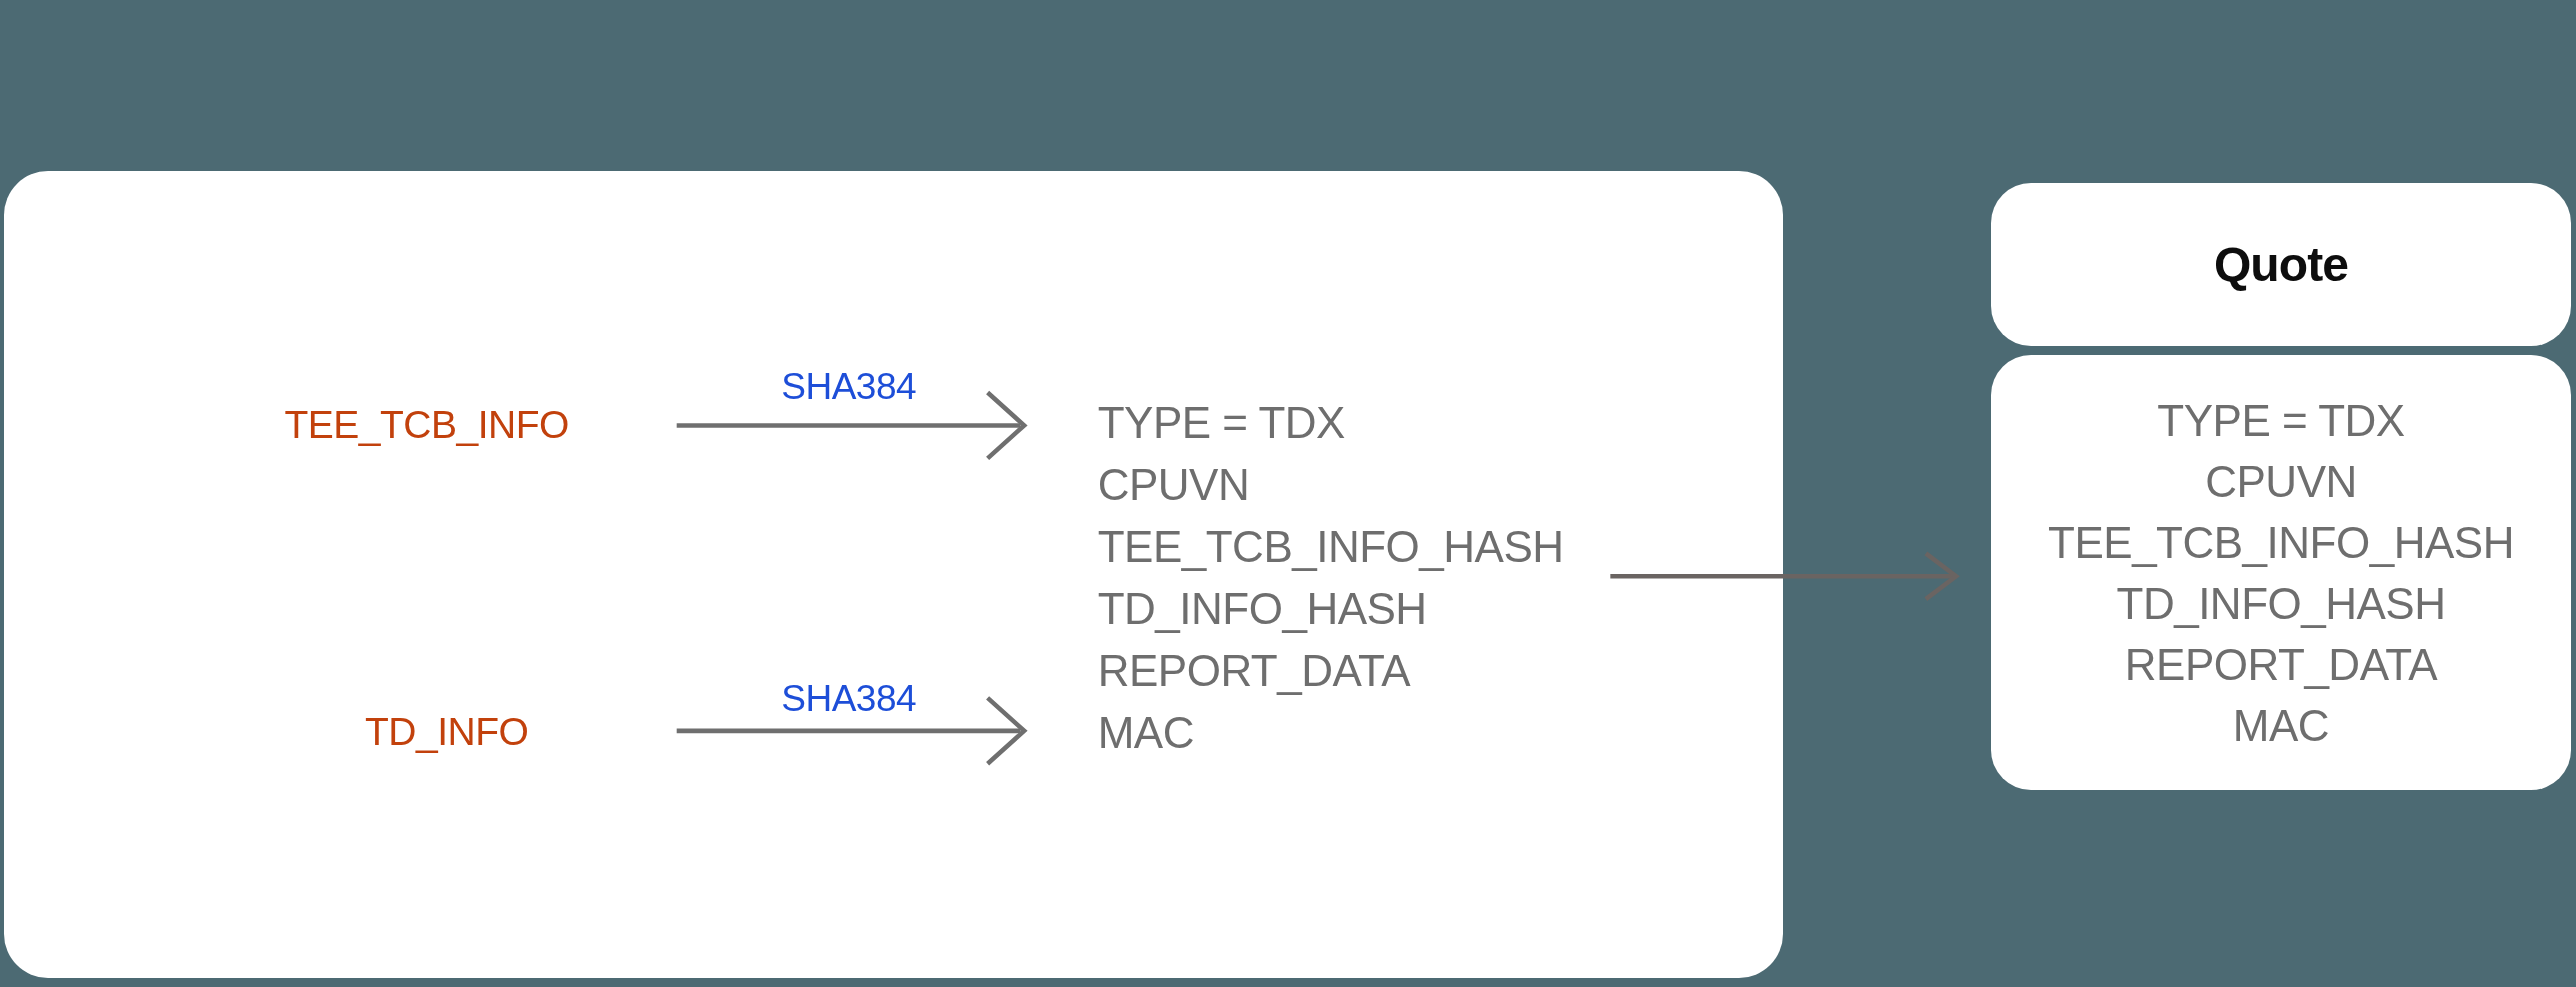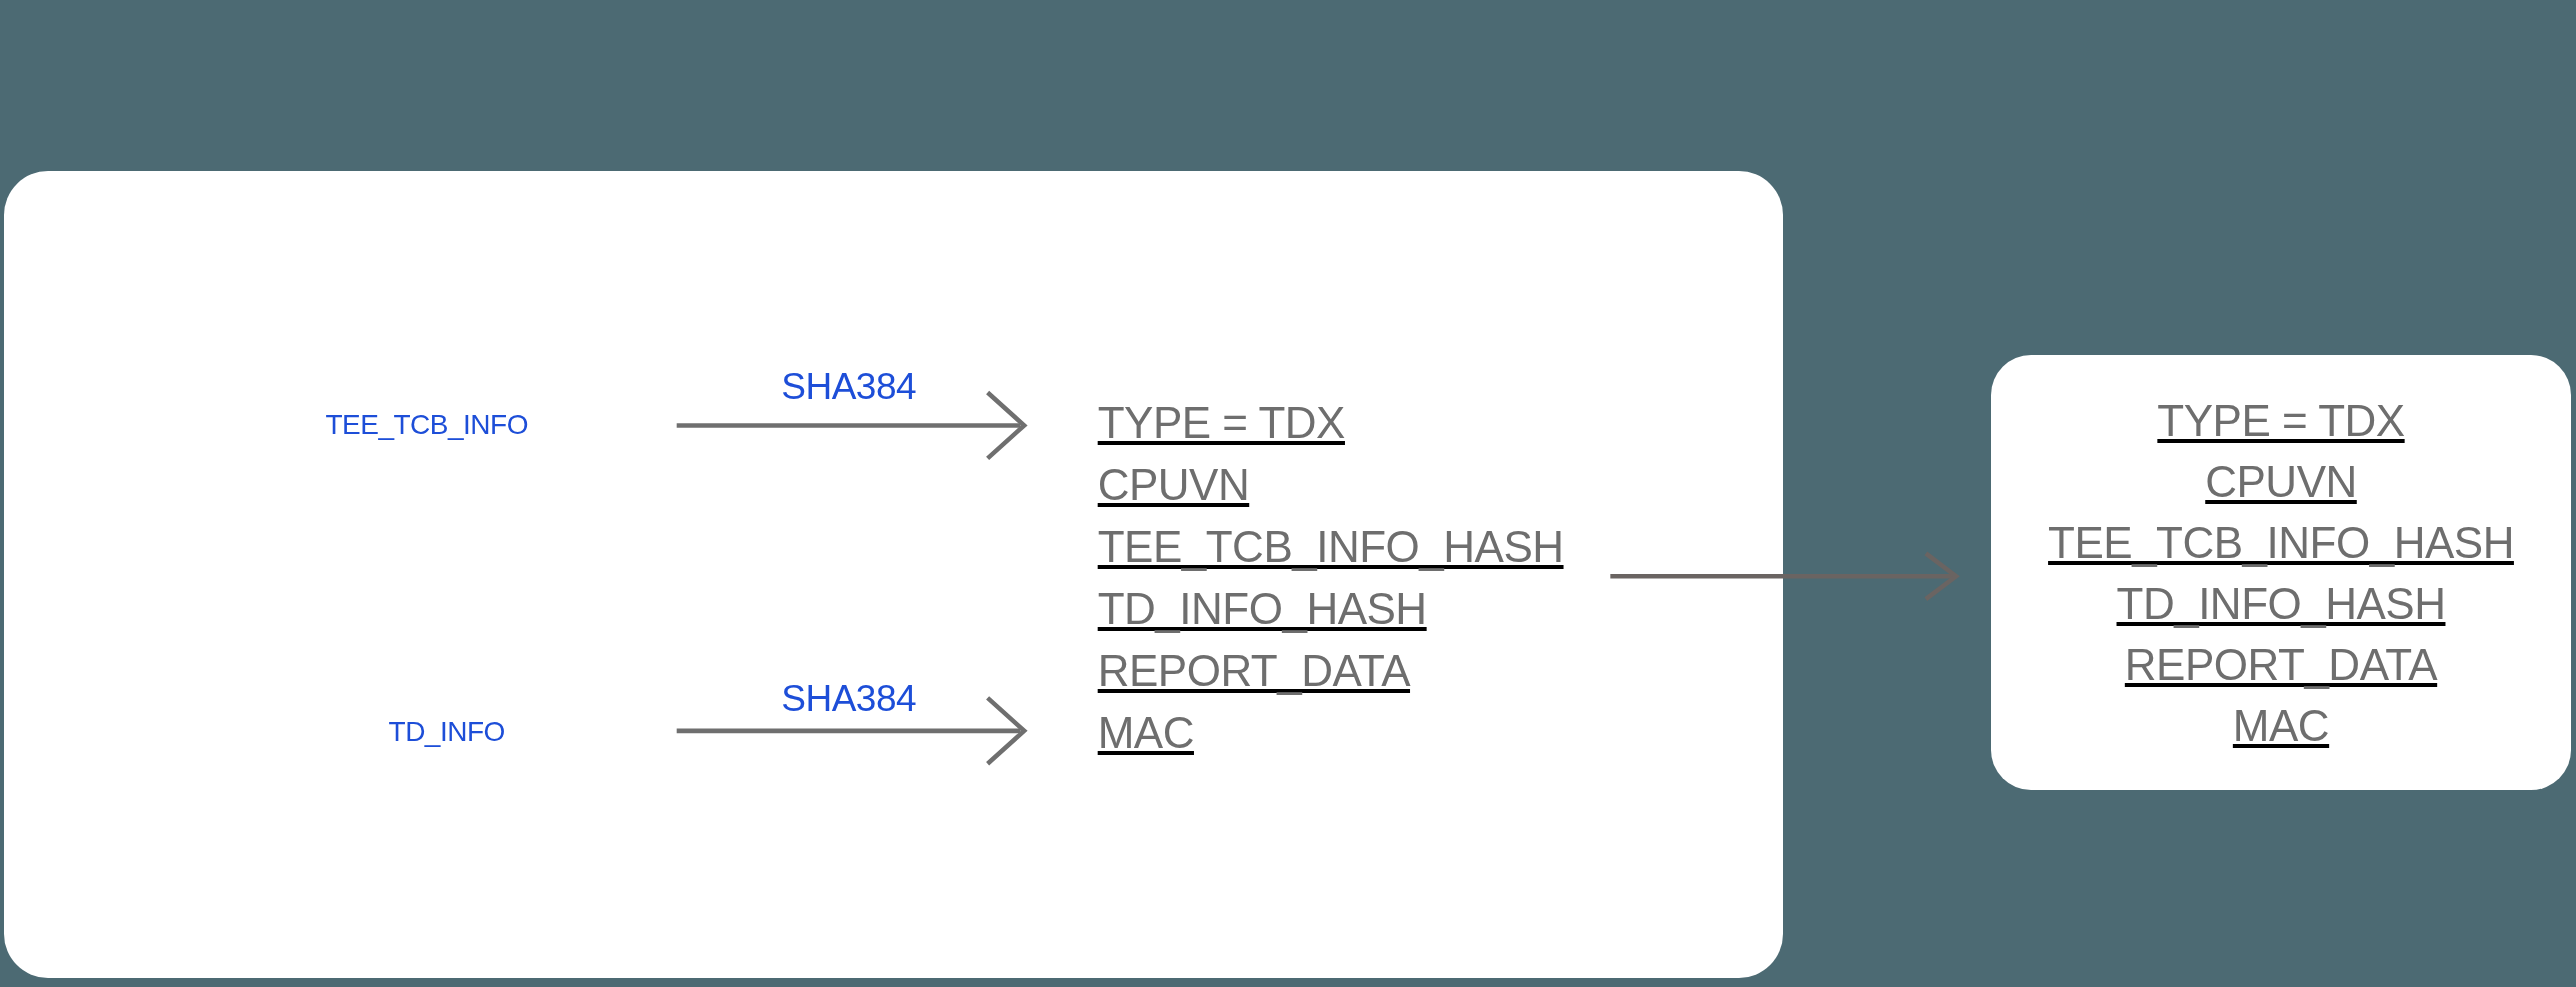--- a/index.html
+++ b/index.html
@@ -22,32 +22,32 @@
   .title-text{
     font-size:48px;font-weight:bold;color:#0D0D0D;letter-spacing:-0.9px;
   }
   
   #td-title-box{left:3.7px;top:7.3px;width:1779px;height:150px;}
   #main-box{left:3.7px;top:171px;width:1779px;height:807px;}
   
   .gray-label{
     position:absolute;
     transform:translate(-50%,-50%);
-    font-size:28px;color:#1d4ed8;letter-spacing:-0.5px;
+    font-size:39px;color:#c2410c;letter-spacing:-0.5px;
     white-space:nowrap;
   }
   .sha-label{
     position:absolute;
     transform:translate(-50%,-50%);
     font-size:37px;color:#1d4ed8;letter-spacing:-0.5px;
     white-space:nowrap;
   }
   .field-list{
     position:absolute;
-    display:flex;flex-direction:column;text-decoration:underline;
+    display:flex;flex-direction:column;
   }
   .field-list .field{
     font-size:44px;color:#6E6E6E;letter-spacing:-0.5px;
     line-height:62px;height:62px;white-space:nowrap;
   }
   #main-field-list{left:1094px;top:221px;text-align:left;}
   
   #quote-title-box{left:1991px;top:183px;width:580px;height:163px;border-radius:40px;}
   #quote-box{
     left:1991px;top:355px;width:580px;height:435px;border-radius:40px;
@@ -75,20 +75,23 @@
     <div class="field-list" id="main-field-list">
       <div class="field">TYPE = TDX</div>
       <div class="field">CPUVN</div>
       <div class="field">TEE_TCB_INFO_HASH</div>
       <div class="field">TD_INFO_HASH</div>
       <div class="field">REPORT_DATA</div>
       <div class="field">MAC</div>
     </div>
   </div>
 
+  <div class="card title-card" id="quote-title-box">
+    <span class="title-text">Quote</span>
+  </div>
 
   <div class="card field-list" id="quote-box">
     <div class="field">TYPE = TDX</div>
     <div class="field">CPUVN</div>
     <div class="field">TEE_TCB_INFO_HASH</div>
     <div class="field">TD_INFO_HASH</div>
     <div class="field">REPORT_DATA</div>
     <div class="field">MAC</div>
   </div>
 

